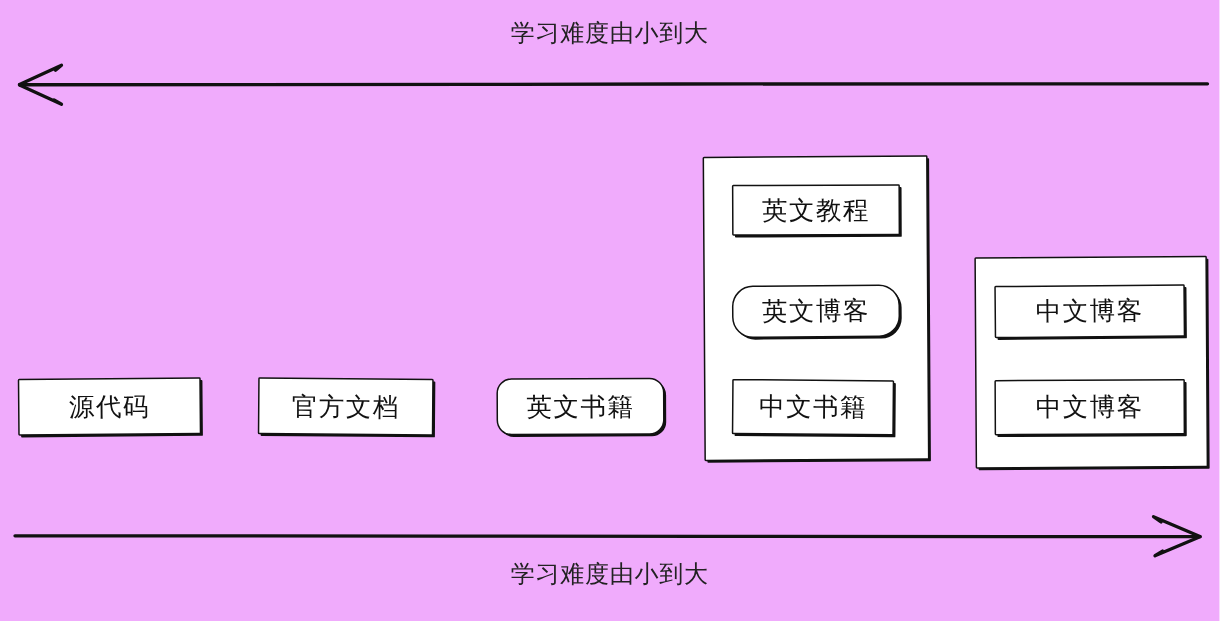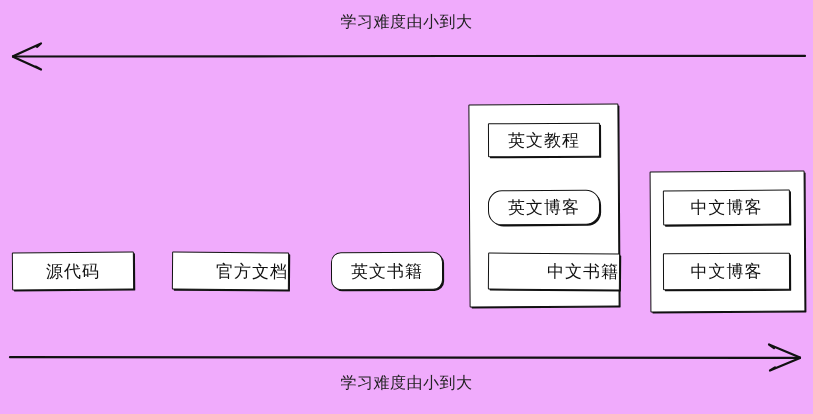--- a/index.html
+++ b/index.html
@@ -49,21 +49,21 @@
     border-radius: 1px;
     display: flex;
     align-items: center;
     justify-content: center;
     font-size: 17px;
     color: #111111;
     letter-spacing: 1px;
     box-shadow: 1.5px 1.5px 0 -0.4px #111111;
   }
   .node.skew-a { transform: rotate(-0.5deg); }
-  .node.skew-b { transform: rotate(0.45deg); justify-content: flex-end; }
+  .node.skew-b { transform: rotate(0.45deg); }
   .node.skew-c { transform: rotate(-0.25deg); }
 
   .group-box {
     position: absolute;
     box-sizing: border-box;
     background: #ffffff;
     border: 1.7px solid #111111;
     border-radius: 1px;
     box-shadow: 1.5px 1.5px 0 -0.5px #111111;
   }
@@ -101,21 +101,21 @@
   <div class="group-box tilt" style="left:469px; top:104px; width:150px; height:203px;"></div>
 
   <div class="node skew-c" style="left:488px; top:123px; width:112px; height:34px;">
     <span>英文教程</span>
   </div>
 
   <div class="node skew-a" style="left:488px; top:190px; width:112px; height:35px;border-radius:14px;">
     <span>英文博客</span>
   </div>
 
-  <div class="node skew-b" style="left:488px; top:253px; width:132px; height:37px;">
+  <div class="node skew-b" style="left:488px; top:253px; width:108px; height:37px;">
     <span>中文书籍</span>
   </div>
 
   <div class="group-box tilt" style="left:650px; top:171px; width:155px; height:141px;"></div>
 
   <div class="node skew-a" style="left:663px; top:190px; width:127px; height:35px;">
     <span>中文博客</span>
   </div>
 
   <div class="node skew-c" style="left:663px; top:253px; width:127px; height:37px;">

